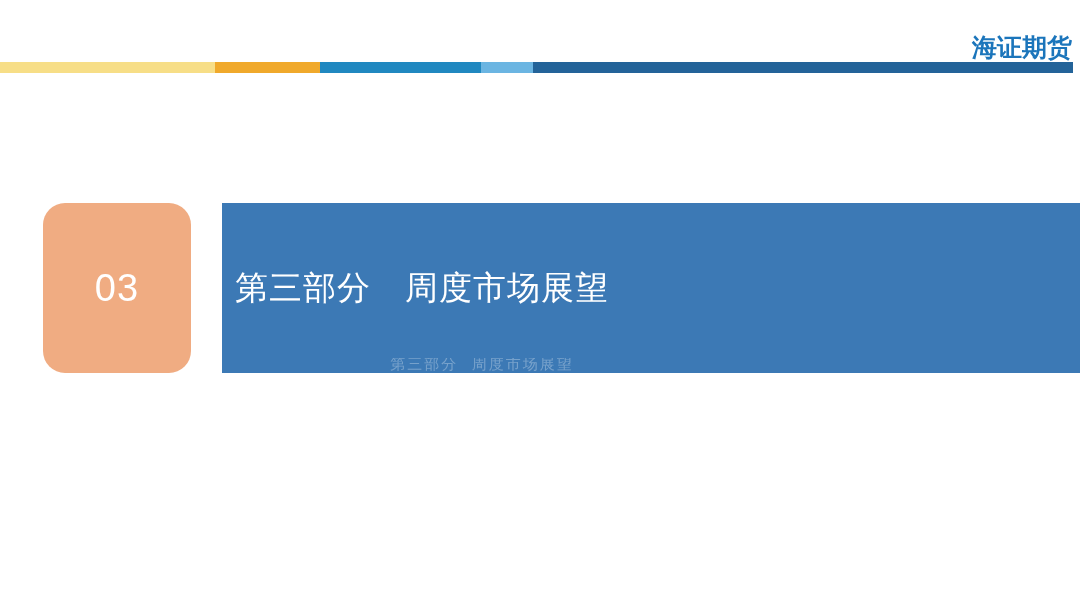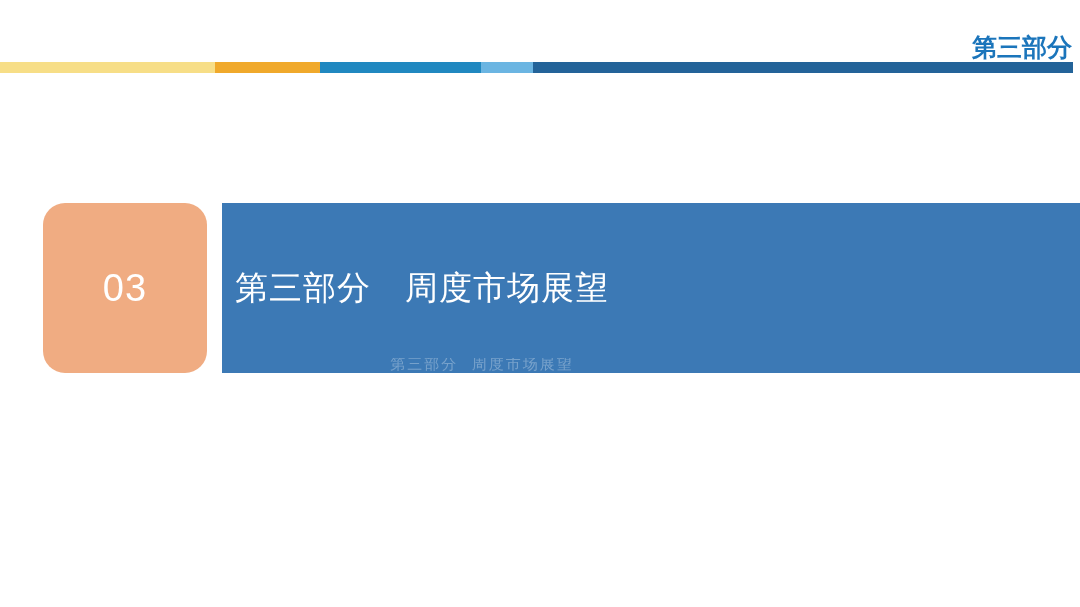--- a/index.html
+++ b/index.html
@@ -87,21 +87,21 @@
     height: 11px;
     display: flex;
   }
   .color-bar .seg { height: 100%; }
 
   
   .number-tile {
     position: absolute;
     left: 43px;
     top: 203px;
-    width: 164px;
+    width: 148px;
     height: 170px;
     background: #F0AC82;
     border-radius: 22px;
     display: flex;
     align-items: center;
     justify-content: center;
   }
   .number-tile-text {
     font-family: "Liberation Sans", sans-serif;
     font-size: 38px;
@@ -160,21 +160,21 @@
     color: #595959;
   }
 </style>
 </head>
 <body>
 
 <div class="slide">
 
   <div class="brand-logo">
     <div class="logo-inner">
-      <span class="logo-cn">第三部分</span>
+      <span class="logo-cn">海证期货</span>
     </div>
   </div>
 
   <div class="color-bar">
     <div class="seg" style="width:215px;background:#F7DE87"></div>
     <div class="seg" style="width:105px;background:#F0A92B"></div>
     <div class="seg" style="width:161px;background:#2088C0"></div>
     <div class="seg" style="width:52px;background:#6BB5E2"></div>
     <div class="seg" style="width:540px;background:#236399"></div>
   </div>

